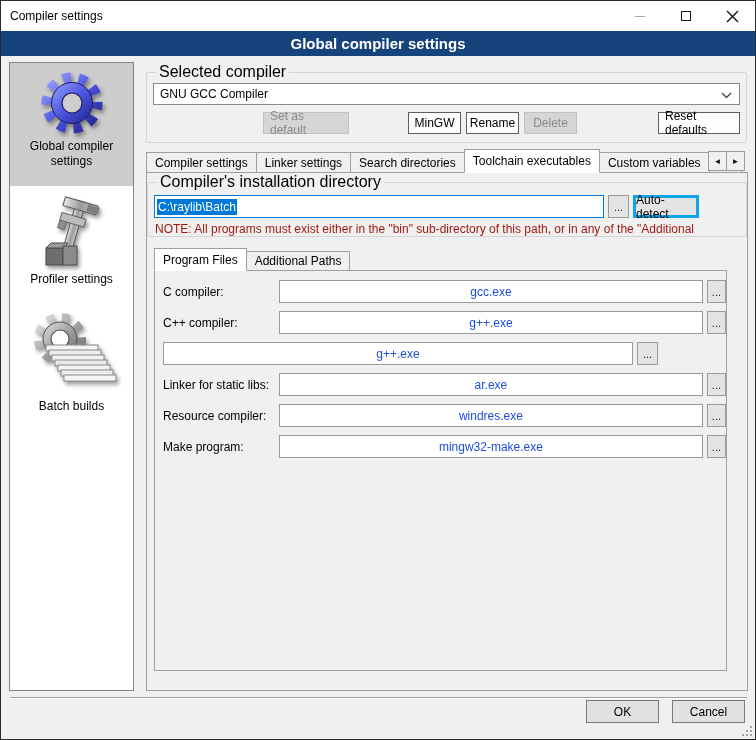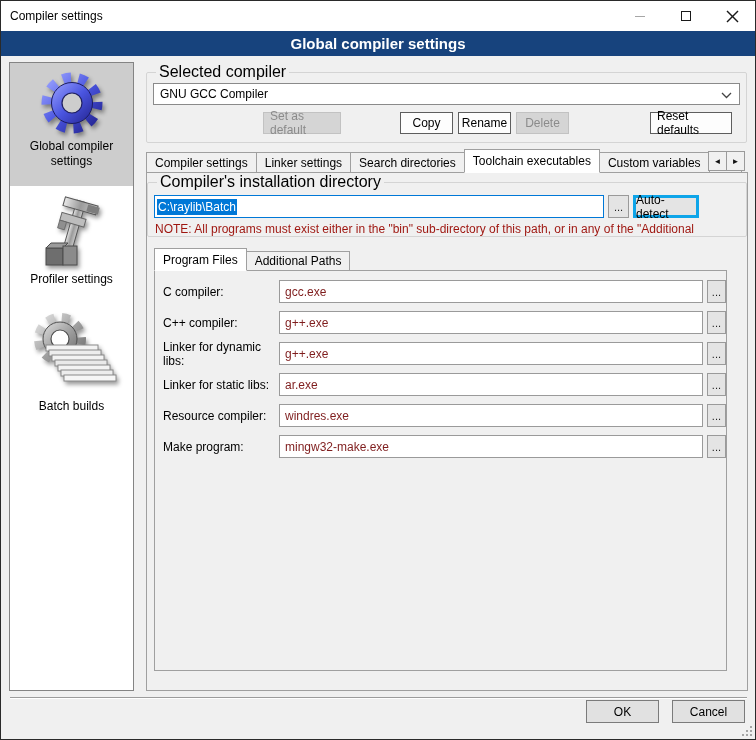--- a/index.html
+++ b/index.html
@@ -39,21 +39,21 @@
 
   .sel-comp{position:absolute;top:1px;left:1px;width:601px;height:80px;}
   .combo{height:22px;background:#fff;border:1px solid #8a8a8a;display:flex;align-items:center;
     padding:0 6px;position:relative;}
   .combo .chev{position:absolute;right:7px;top:8px;}
   .combo.gray{background:#e8e8e8;}
   .btnrow{display:flex;margin-top:7px;padding-left:110px;}
   .btn{height:22px;background:#fdfdfd;border:1px solid #5e5e5e;display:flex;align-items:center;
     justify-content:center;font-size:12px;padding:0 6px;}
   .btn.disabled{background:#d5d5d5;border:1px solid #c2c2c2;color:#8b8b8b;}
-  .b-setdef{width:78px;}
+  .b-setdef{width:86px;}
   .b-copy{width:53px;margin-left:59px;}
   .b-rename{width:53px;margin-left:5px;}
   .b-delete{width:53px;margin-left:5px;}
   .b-reset{width:82px;margin-left:81px;}
 
   
   .tabstrip{position:absolute;top:87px;left:1px;width:601px;height:24px;display:flex;
     align-items:flex-end;}
   .tab{height:21px;border:1px solid #9f9f9f;background:#f0f0f0;display:flex;align-items:center;
     padding:0 8px;margin-left:-1px;white-space:nowrap;}
@@ -82,21 +82,21 @@
   .subtabstrip{margin:11px 0 0 7px;display:flex;align-items:flex-end;height:23px;}
   .stab{height:20px;border:1px solid #9f9f9f;background:#f0f0f0;display:flex;align-items:center;
     padding:0 8px;margin-left:-1px;white-space:nowrap;}
   .stab:first-child{margin-left:0;}
   .stab.active{height:23px;background:#fff;border-bottom:1px solid #fff;z-index:2;position:relative;}
   .subpanel{margin-left:7px;width:573px;height:401px;border:1px solid #9f9f9f;background:#f0f0f0;
     padding:9px 0 0 8px;position:relative;top:-1px;}
   .frow{display:flex;align-items:center;height:23px;margin-bottom:8px;}
   .frow .flabel{width:116px;flex:none;}
   .field{width:470px;height:23px;border:1px solid #9a9a9a;background:#fff;padding:0 5px;
-    font-family:"Liberation Sans",sans-serif;font-size:12px;color:#7f1d1d;outline:none;}
+    font-family:"Liberation Sans",sans-serif;font-size:12px;color:#1d4ed8;outline:none;text-align:center;}
   .wide-combo{width:439px;height:23px;}
 
   
   .hr{position:absolute;left:9px;right:8px;bottom:40px;height:2px;border-top:1px solid #9c9c9c;
     border-bottom:1px solid #ffffff;}
   .footer{position:absolute;bottom:16px;right:10px;display:flex;gap:13px;align-items:center;}
   .fbtn{width:73px;height:23px;background:#e1e1e1;border:1px solid #7b7b7b;display:flex;
     align-items:center;justify-content:center;}
   .grip{position:absolute;right:3px;bottom:3px;width:10px;height:10px;}
   .grip i{position:absolute;width:2px;height:2px;background:#a5a5a5;}
@@ -204,21 +204,21 @@
     <fieldset class="group sel-comp">
       <legend>Selected compiler</legend>
       <div class="combo">
         <span>GNU GCC Compiler</span>
         <svg class="chev" width="11" height="7">
           <polyline points="1,1 5.5,5.5 10,1" fill="none" stroke="#444" stroke-width="1.3"></polyline>
         </svg>
       </div>
       <div class="btnrow">
         <div class="btn disabled b-setdef">Set as default</div>
-        <div class="btn b-copy">Copy</div>
+        <div class="btn b-copy">MinGW</div>
         <div class="btn b-rename">Rename</div>
         <div class="btn disabled b-delete">Delete</div>
         <div class="btn b-reset">Reset defaults</div>
       </div>
     </fieldset>
 
     <div class="tabstrip">
       <div class="tab">Compiler settings</div>
       <div class="tab">Linker settings</div>
       <div class="tab">Search directories</div>
@@ -258,21 +258,20 @@
           <div class="mini-btn">...</div>
         </div>
 
         <div class="frow">
           <span class="flabel">C++ compiler:</span>
           <input class="field" value="g++.exe" style="">
           <div class="mini-btn">...</div>
         </div>
 
         <div class="frow">
-          <span class="flabel">Linker for dynamic libs:</span>
           <input class="field" value="g++.exe" style="">
           <div class="mini-btn">...</div>
         </div>
 
         <div class="frow">
           <span class="flabel">Linker for static libs:</span>
           <input class="field" value="ar.exe" style="">
           <div class="mini-btn">...</div>
         </div>
 

